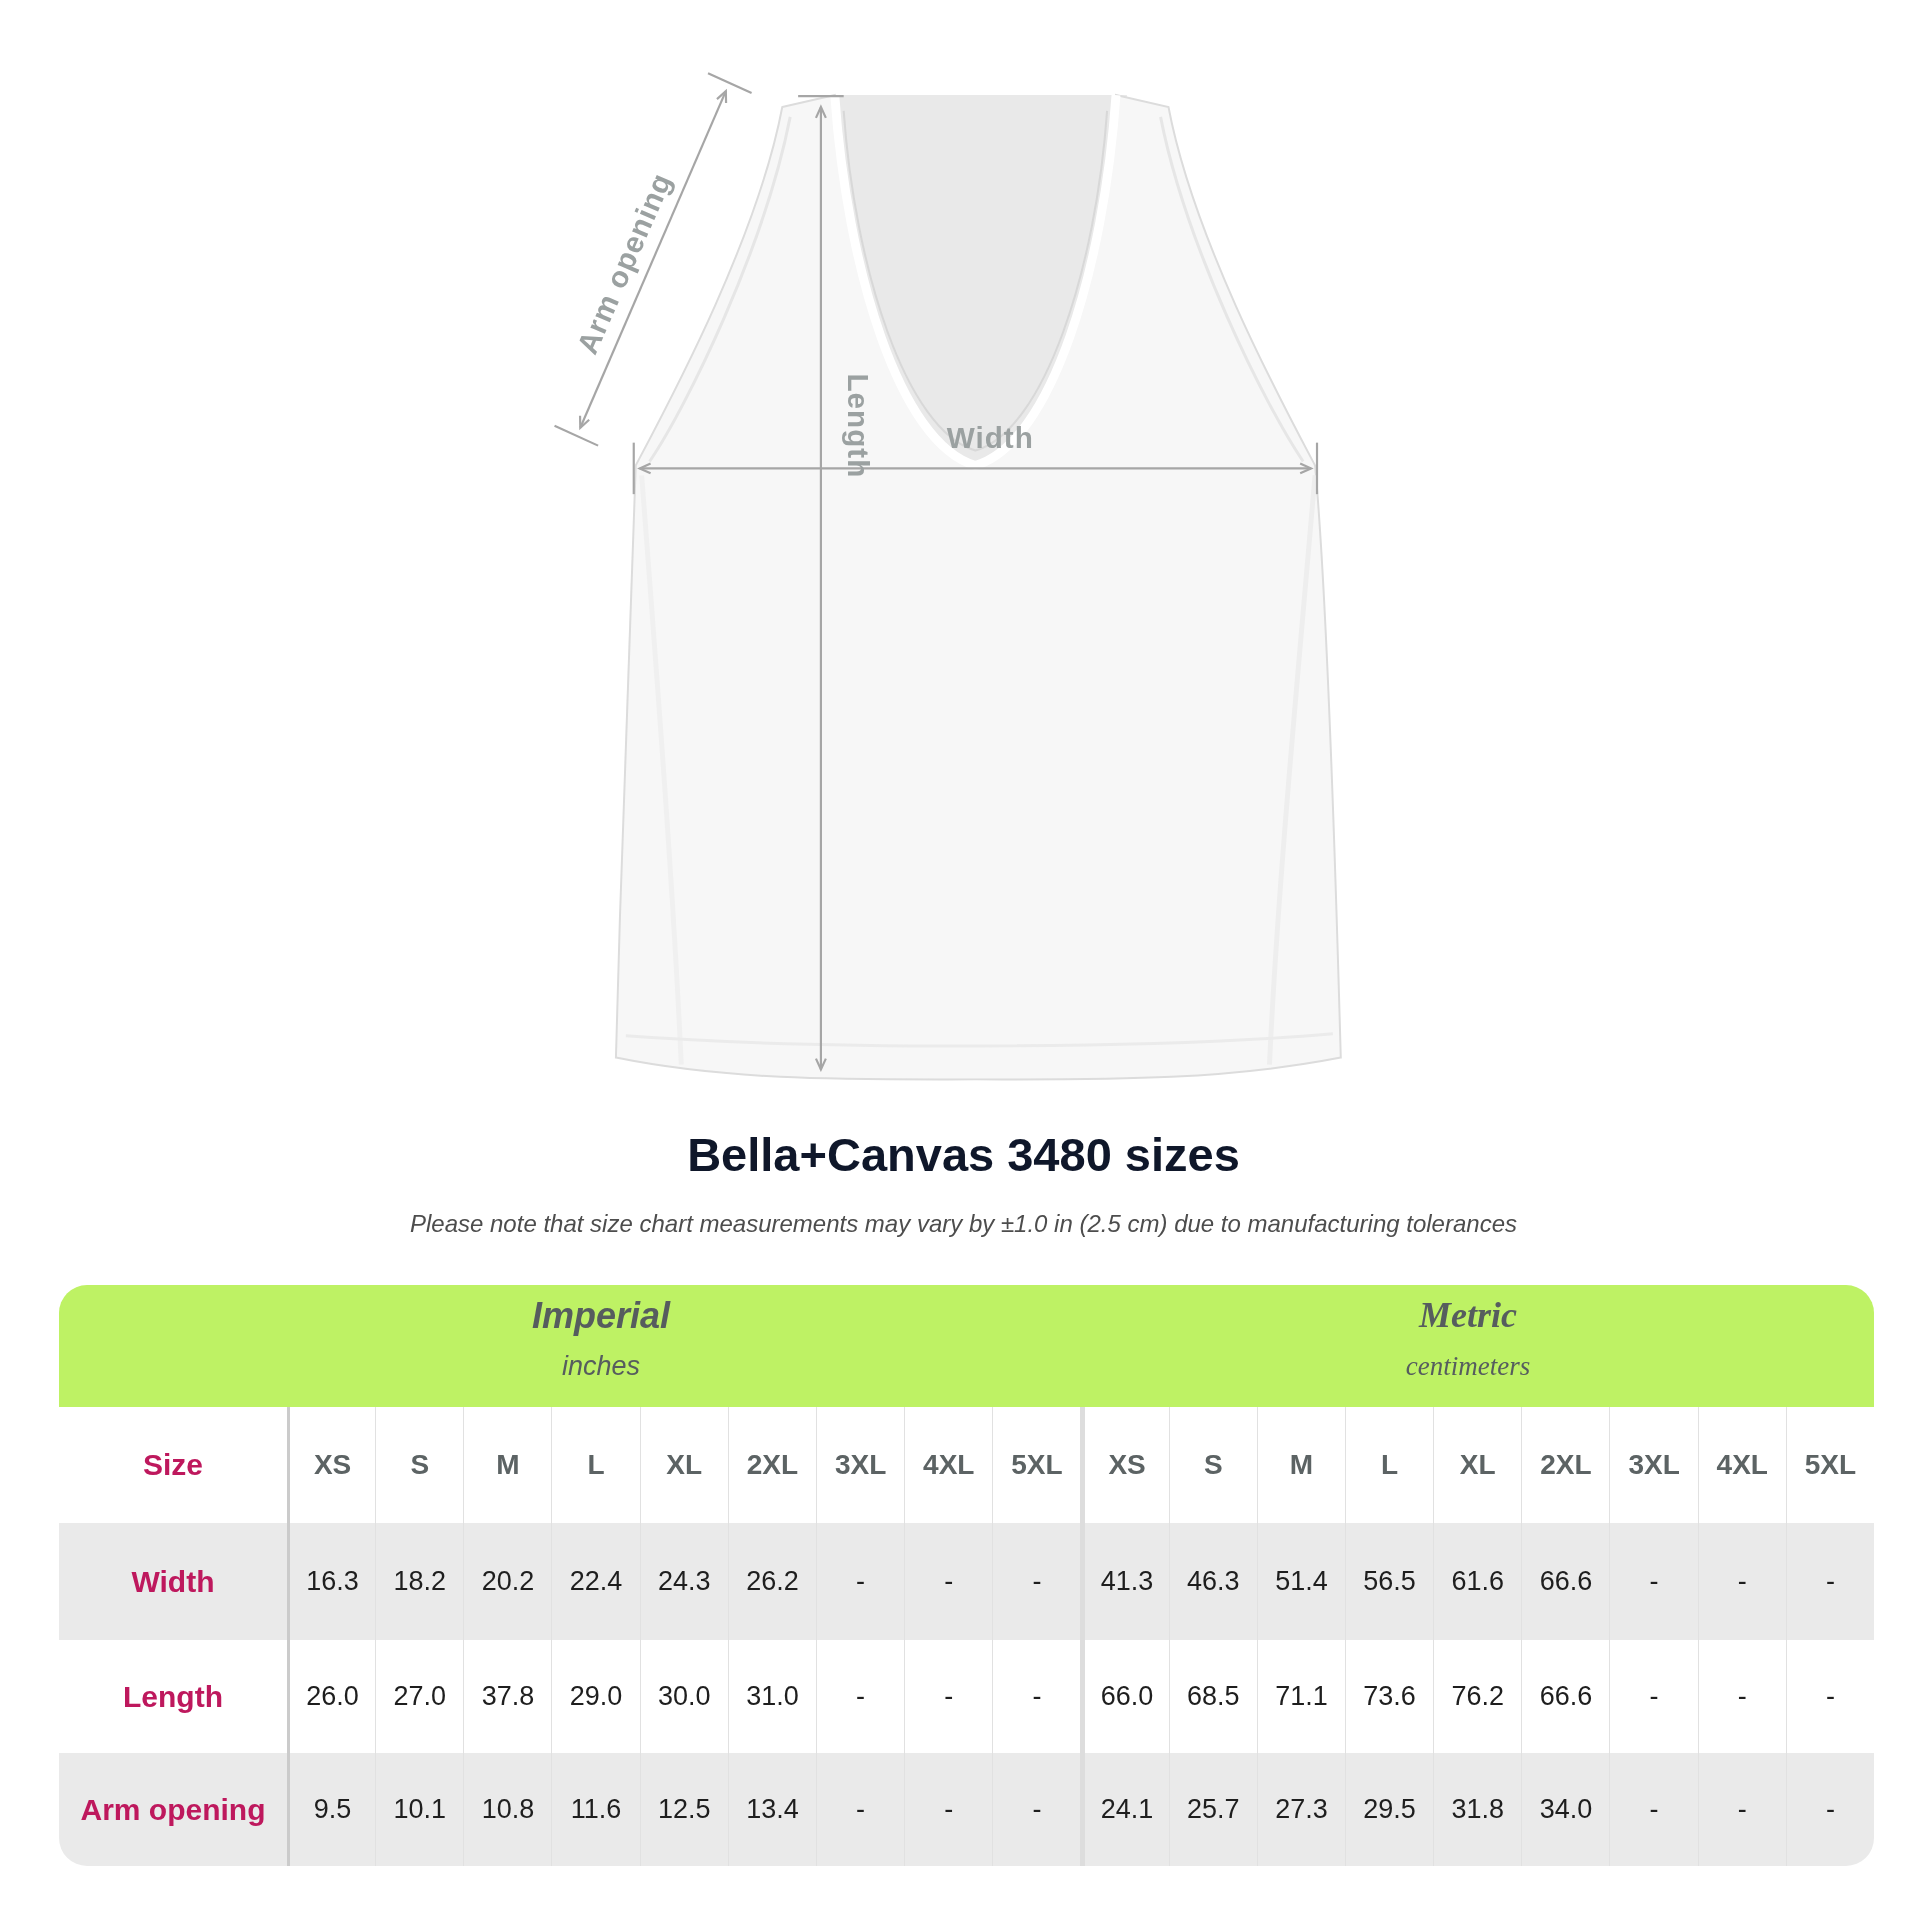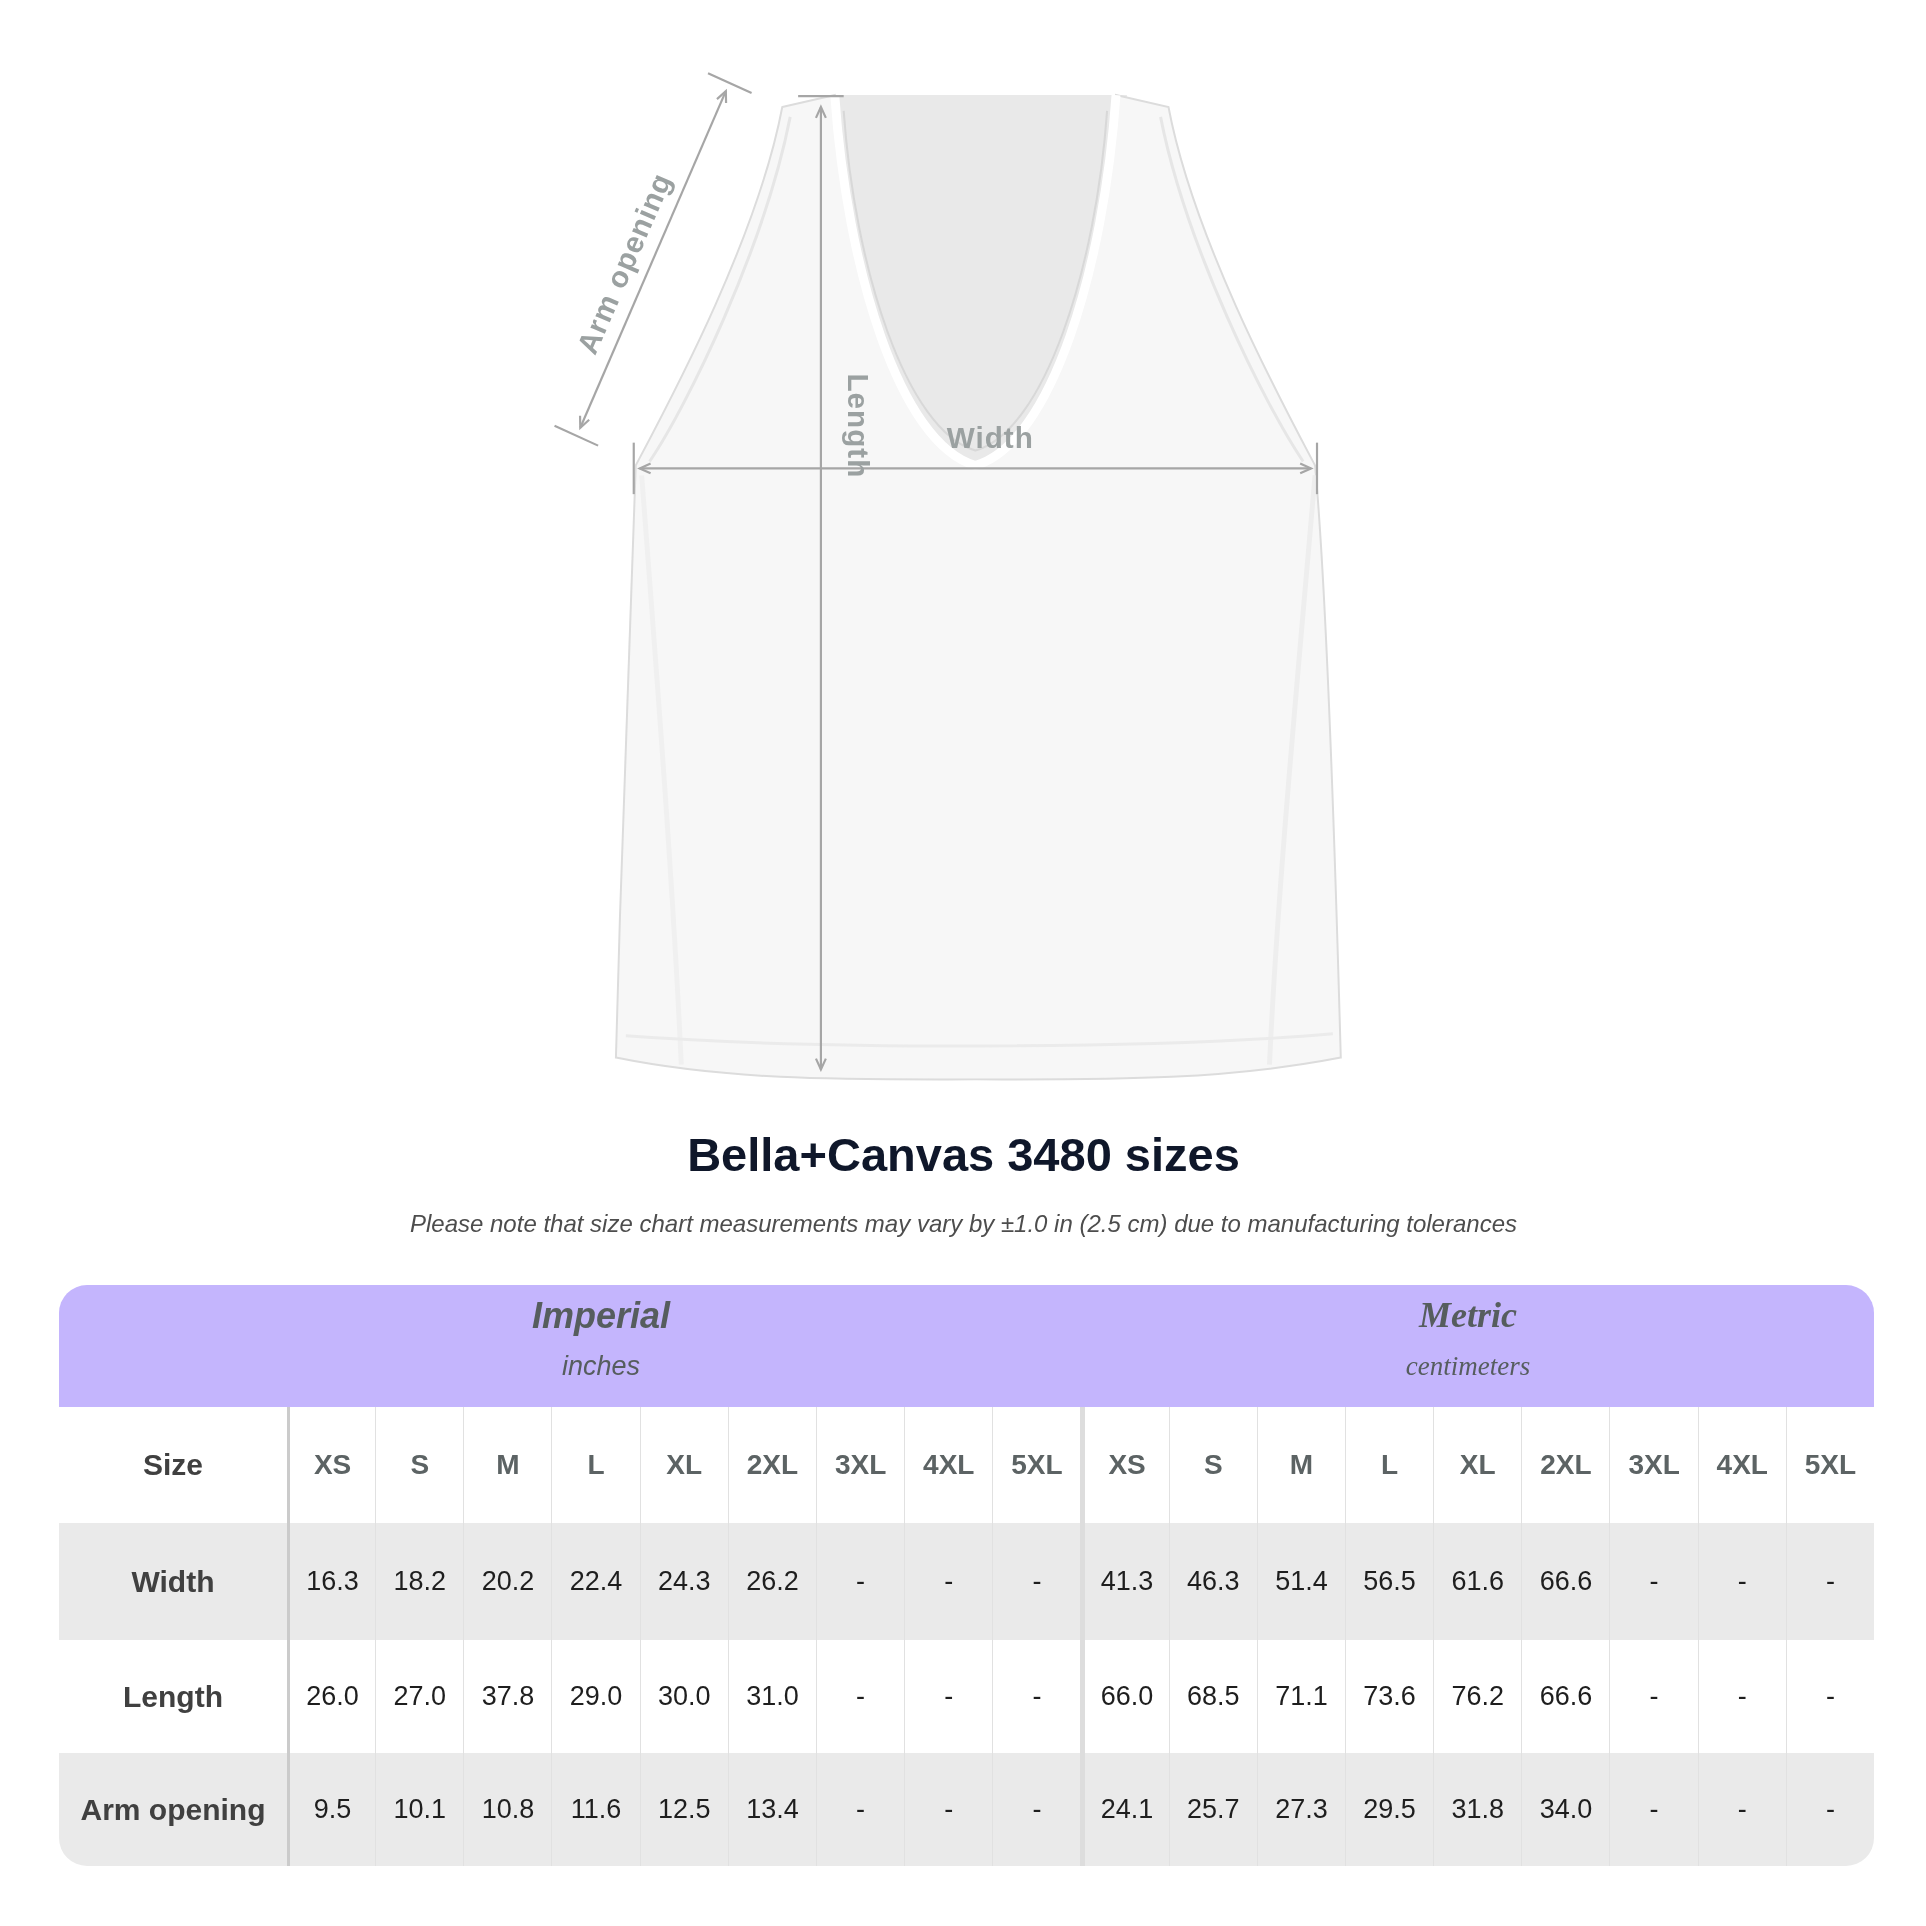--- a/index.html
+++ b/index.html
@@ -12,41 +12,41 @@
         fill:#9ba1a1;letter-spacing:1px;}
 
   
   .title{position:absolute;top:1127px;left:0;width:100%;text-align:center;
          font-size:47px;font-weight:700;color:#0f172a;margin:0;}
   .subtitle{position:absolute;top:1210px;left:0;width:100%;text-align:center;
          font-size:24px;font-style:italic;color:#4d4d4d;margin:0;}
 
   
   .sizetable{position:absolute;left:59px;top:1285px;width:1815px;}
-  .strip{position:relative;height:122px;background:#c4b5fd;border-radius:28px 28px 0 0;}
+  .strip{position:relative;height:122px;background:#bef264;border-radius:28px 28px 0 0;}
   .unit{position:absolute;top:10px;transform:translateX(-50%);text-align:center;color:#565d5e;}
   .u-imp{left:542px;}
   .u-met{left:1409px;font-family:Liberation Serif, serif;}
   .unit-name{font-size:36px;font-weight:700;font-style:italic;line-height:1.15;}
   .unit-sub{font-size:27px;font-style:italic;margin-top:15px;}
 
   .trow{display:grid;grid-template-columns:228px repeat(18,1fr);}
   .row-head{height:116px;}
   .row-width{height:117px;}
   .row-length{height:113px;}
   .row-arm{height:113px;}
   .gray{background:#eaeaea;}
   .row-arm{border-radius:0 0 28px 28px;}
 
   .cell{display:flex;align-items:center;justify-content:center;
         font-size:27px;color:#1e1e1e;min-width:0;}
   .trow .cell:nth-child(n+2){border-left:1px solid #e1e1e1;}
   .trow .cell:nth-child(2){border-left:3px solid #cbcbcb;}
   .trow .cell:nth-child(11){border-left:5px solid #dddddd;}
-  .lab{font-weight:700;color:#404040;font-size:30px;}
+  .lab{font-weight:700;color:#be185d;font-size:30px;}
   .hcell{font-weight:700;color:#5c6364;font-size:28px;}
 </style>
 </head>
 <body>
 
 <div class="page">
 
   <div class="diagram">
     <svg width="1927" height="1119" viewBox="0 0 1946 1130">
       <defs>

